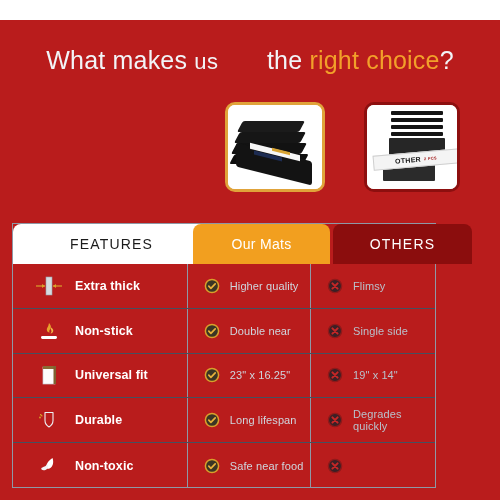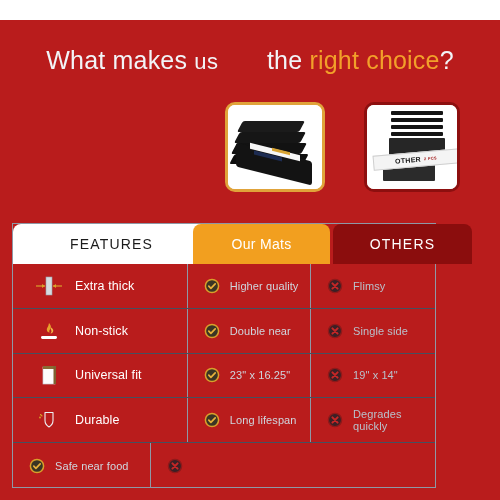--- a/index.html
+++ b/index.html
@@ -92,21 +92,21 @@
     box-sizing:border-box;
   }
   .row:last-child{border-bottom:none;}
 
   .cell{height:100%;display:flex;align-items:center;box-sizing:border-box;}
   .c-feature{width:197px;border-right:1px solid #8e98a6;padding-left:10px;}
   .c-ours{width:138px;border-right:1px solid #8e98a6;padding-left:13px;}
   .c-others{width:139px;padding-left:13px;}
 
   .ficon{width:52px;min-width:52px;display:flex;align-items:center;justify-content:center;}
-  .flabel{font-size:12.5px;font-weight:400;color:#ffffff;letter-spacing:.1px;text-align:center;}
+  .flabel{font-size:12.5px;font-weight:700;color:#ffffff;letter-spacing:.1px;text-align:center;}
 
   .vicon{width:22px;min-width:22px;display:flex;align-items:center;justify-content:center;margin-right:7px;}
   .vtext{font-size:11px;color:#cfd6de;letter-spacing:.1px;}
   .vtext.bad{color:#b9c1cb;}
 
   svg{display:block;}
 </style>
 </head>
 <body>
 
@@ -281,20 +281,29 @@
             <svg width="16" height="16" viewBox="0 0 16 16">
               <circle cx="8" cy="8" r="6.6" fill="#3a2026" stroke="#8e1a1a" stroke-width="1.4"></circle>
               <path d="M5.4 5.4 L10.6 10.6 M10.6 5.4 L5.4 10.6" stroke="#c62626" stroke-width="2" stroke-linecap="round"></path>
             </svg>
           </span>
           <span class="vtext bad">Degrades quickly</span>
         </div>
       </div>
 
       <div class="row">
+        <div class="cell c-feature">
+          <span class="ficon">
+            <svg width="30" height="24" viewBox="0 0 30 24">
+              <path d="M18.5 4 C20 8 19 13 15.5 14.5 C14 15.1 12.6 14.6 12.2 13.4 C11.6 11.4 13.6 7.2 18.5 4 Z" fill="#ffffff"></path>
+              <path d="M13.8 10.5 C12.2 11.6 10.2 12.8 8.4 13.4 C7.4 13.7 6.9 14.6 7.6 15.4 C8.6 16.5 11.4 16.4 13 14.9 C14.1 13.9 14.4 12.1 13.8 10.5 Z" fill="#f2f4f7"></path>
+            </svg>
+          </span>
+          <span class="flabel">Non-toxic</span>
+        </div>
         <div class="cell c-ours">
           <span class="vicon">
             <svg width="16" height="16" viewBox="0 0 16 16">
               <circle cx="8" cy="8" r="6.6" fill="#3a3524" stroke="#d9a02b" stroke-width="1.5"></circle>
               <path d="M4.8 8.2 L6.9 10.3 L11.2 5.8" fill="none" stroke="#e8b13b" stroke-width="1.7" stroke-linecap="round" stroke-linejoin="round"></path>
             </svg>
           </span>
           <span class="vtext">Safe near food</span>
         </div>
         <div class="cell c-others">

